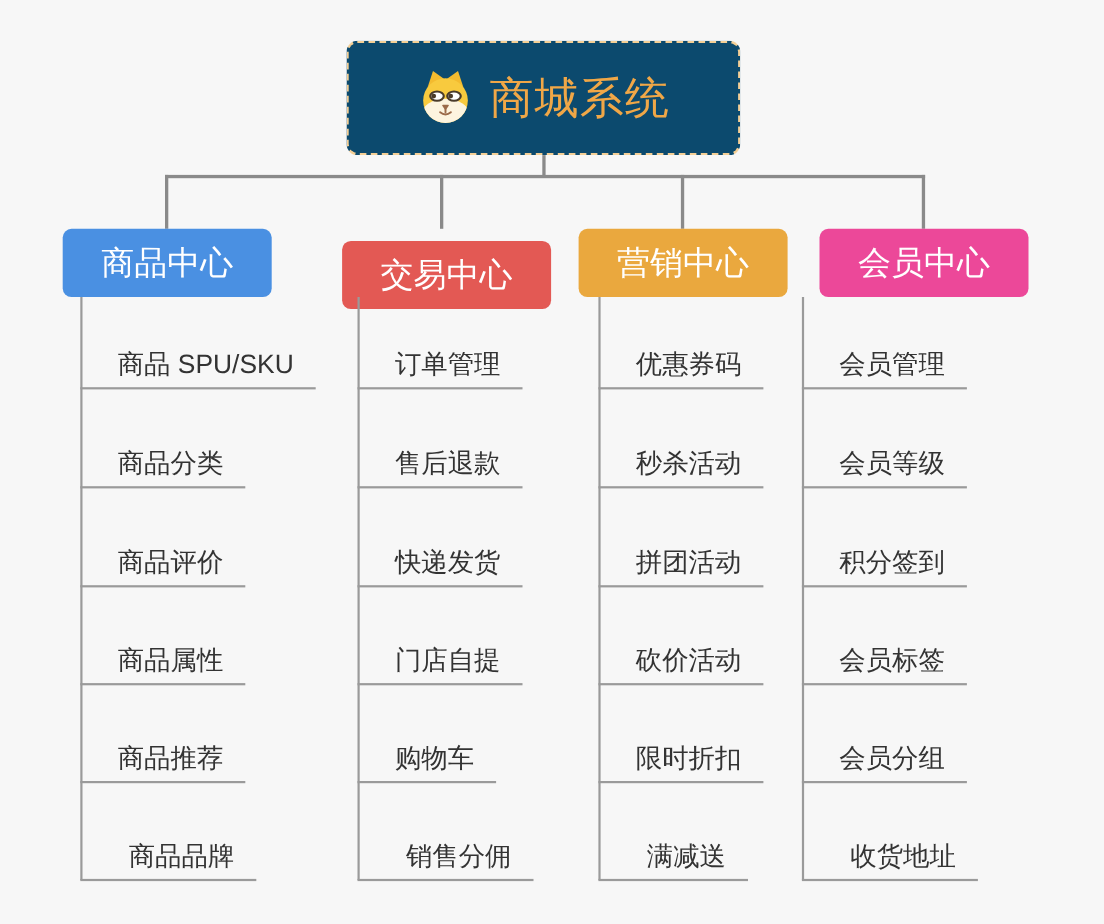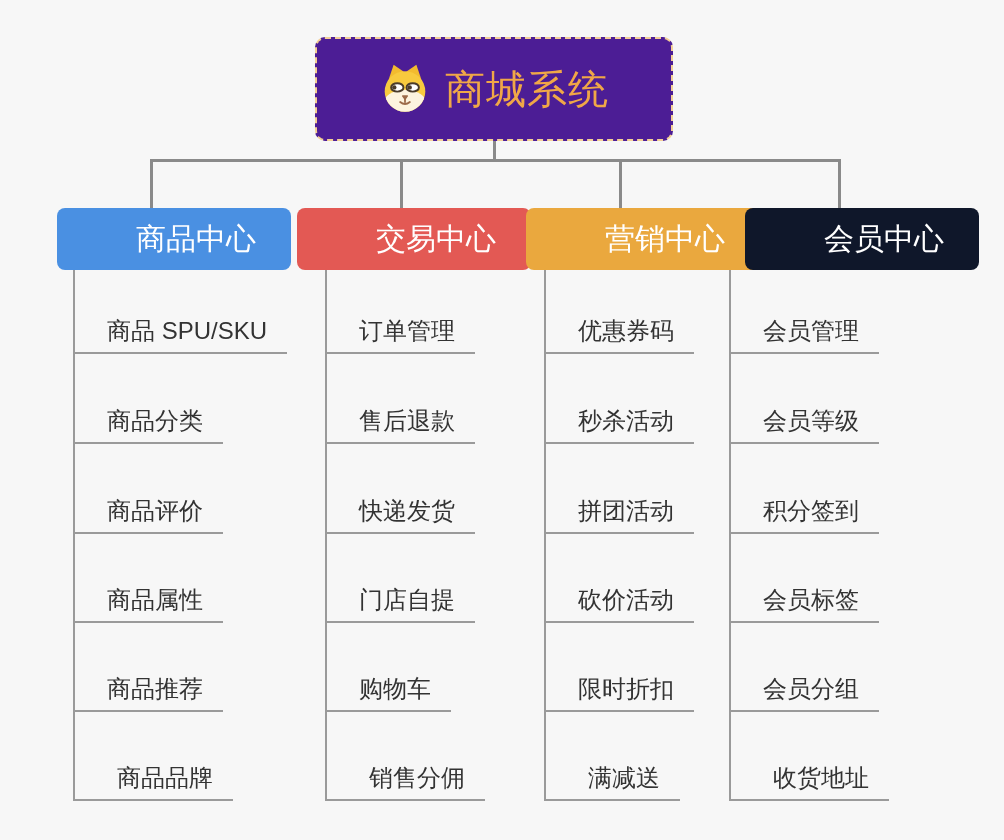--- a/index.html
+++ b/index.html
@@ -19,43 +19,42 @@
   .conn{position:absolute;background:#8a8a8a;}
   .stub{left:493px;top:141px;width:3px;height:20px;}
   .hbar{left:150px;top:159px;width:691px;height:3px;}
   .drop{top:159px;width:3px;height:49px;}
   .d1{left:150px;} .d2{left:400px;} .d3{left:619px;} .d4{left:838px;}
 
   
   .root-node{
     position:absolute;left:315px;top:37px;width:358px;height:104px;
     box-sizing:border-box;
-    background:#4c1d95;
+    background:#0c4a6e;
     border:2px dashed #f4cf96;
     border-radius:10px;
     display:flex;align-items:center;justify-content:center;gap:14px;
   }
   .root-label{
     font-size:40px;
     color:#f0a747;
     letter-spacing:1px;
     white-space:nowrap;
   }
   .dog{display:flex;align-items:center;}
 
   
   .branch{
     position:absolute;top:208px;width:190px;height:62px;
     border-radius:8px;
     color:#ffffff;font-size:30px;
     display:flex;align-items:center;justify-content:center;
     white-space:nowrap;
-    padding-left:44px;
   }
-  .bx1{left:57px;} .bx2{left:297px;} .bx3{left:526px;text-align:right;} .bx4{left:745px;}
+  .bx1{left:57px;} .bx2{left:311px;margin-top:11px;} .bx3{left:526px;text-align:right;} .bx4{left:745px;}
 
   
   .trunk{
     position:absolute;top:270px;width:2px;height:530px;
     background:#9a9a9a;
   }
   .x1{left:73px;} .x2{left:325px;} .x3{left:544px;} .x4{left:729px;}
 
   
   .leaf{
@@ -102,21 +101,21 @@
         <path d="M29 40.5 h6 l-3 4.4 z" fill="#9c6b4a" stroke="#9c6b4a" stroke-width="1.5" stroke-linejoin="round"></path>
         <path d="M32 45 v3 M26 48 q6 5 12 0" stroke="#9c6b4a" stroke-width="2.2" fill="none" stroke-linecap="round"></path>
       </svg>
     </span>
     <span class="root-label">商城系统</span>
   </div>
 
   <div class="branch bx1" style="background: rgb(74, 144, 226);">商品中心</div>
   <div class="branch bx2" style="background: rgb(227, 89, 84);">交易中心</div>
   <div class="branch bx3" style="background: rgb(234, 168, 62);">营销中心</div>
-  <div class="branch bx4" style="background: #0f172a;">会员中心</div>
+  <div class="branch bx4" style="background: #ec4899;">会员中心</div>
 
   <div class="trunk x1"></div>
   <div class="trunk x2"></div>
   <div class="trunk x3"></div>
   <div class="trunk x4"></div>
 
   <div class="leaf x1 r1">商品 SPU/SKU</div>
   <div class="leaf x1 r2">商品分类</div>
   <div class="leaf x1 r3">商品评价</div>
   <div class="leaf x1 r4">商品属性</div>

